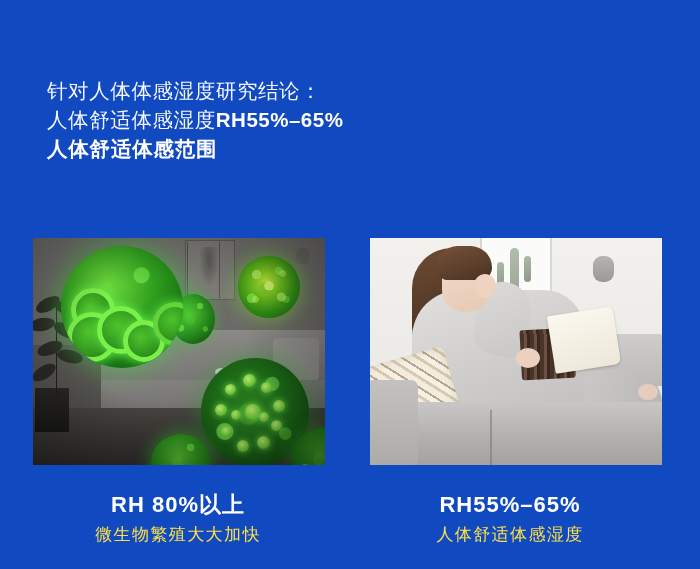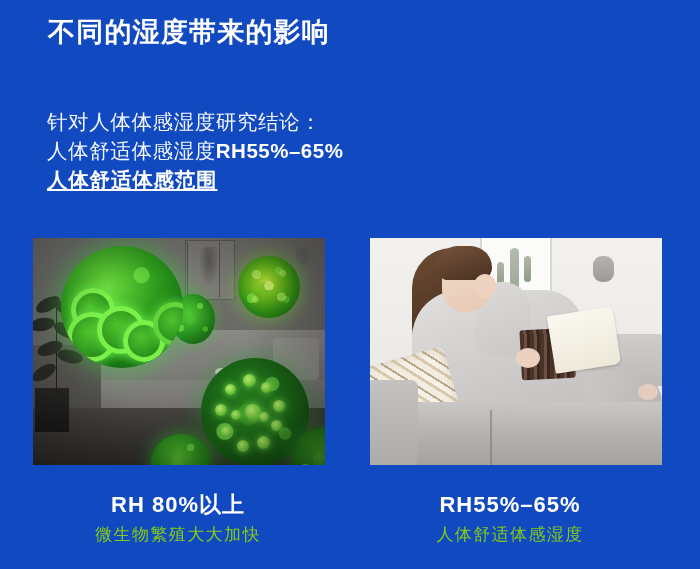--- a/index.html
+++ b/index.html
@@ -35,31 +35,30 @@
     line-height: 1.15;
     white-space: nowrap;
   }
 
   
   .bodycopy {
     position: absolute;
     left: 47px;
     top: 76px;
     width: 420px;
-    margin-top: 31px;
   }
   .bodyline {
     color: #f2f6ff;
     font-size: 20.5px;
     line-height: 29px;
     letter-spacing: 0.6px;
     white-space: nowrap;
   }
   .bodyline.light { font-weight: 400; }
-  .bodyline.bold  { font-weight: 700; color: #ffffff; letter-spacing: 0.8px; text-decoration: underline; }
+  .bodyline.bold  { font-weight: 700; color: #ffffff; letter-spacing: 0.8px; }
   .bodyline .hl   { font-weight: 700; color: #ffffff; letter-spacing: 0.5px; }
 
   
   .panels {
     position: absolute;
     left: 0;
     top: 238px;
     width: 700px;
     height: 228px;
   }
@@ -478,32 +477,31 @@
     font-weight: 700;
     color: #ffffff;
     letter-spacing: 1px;
     line-height: 30px;
     white-space: nowrap;
   }
   .cap-sub {
     margin-top: 3px;
     font-size: 17px;
     font-weight: 400;
-    color: #84cc16;
+    color: #fde047;
     letter-spacing: 1.4px;
     line-height: 24px;
     white-space: nowrap;
   }
 </style>
 </head>
 <body>
 
 <div class="poster">
 
-  <div class="headline">不同的湿度带来的影响</div>
 
   <div class="bodycopy">
     <div class="bodyline light">针对人体体感湿度研究结论：</div>
     <div class="bodyline light"><span>人体舒适体感湿度</span><span class="hl">RH55%–65%</span></div>
     <div class="bodyline bold">人体舒适体感范围</div>
   </div>
 
   <div class="panels">
 
     <div class="panel panel-left">

